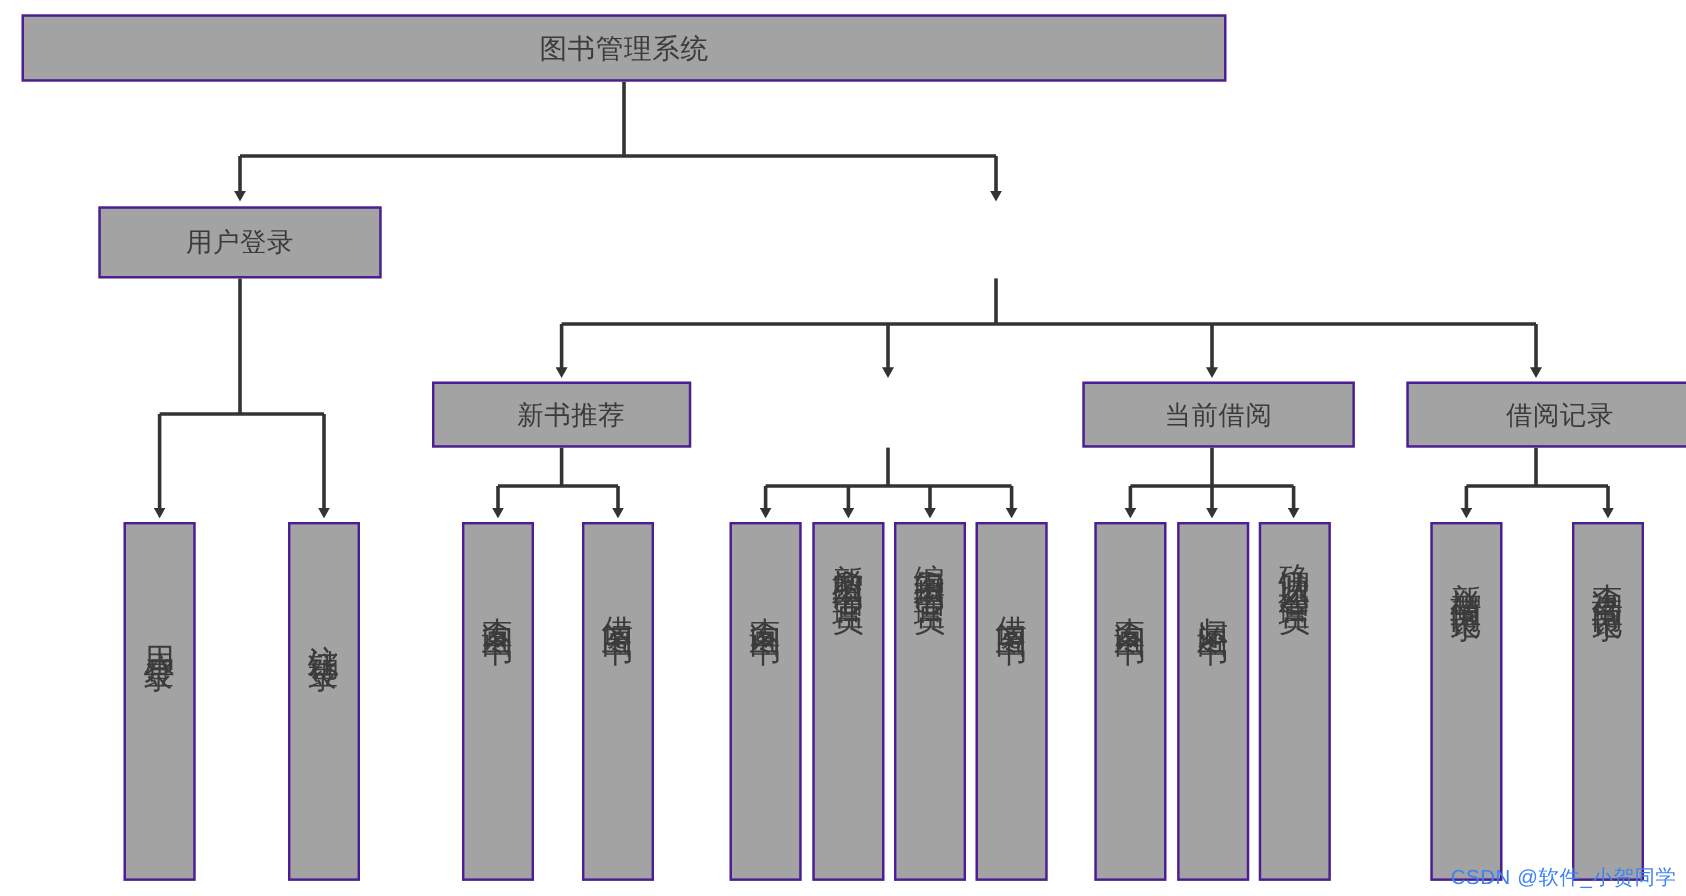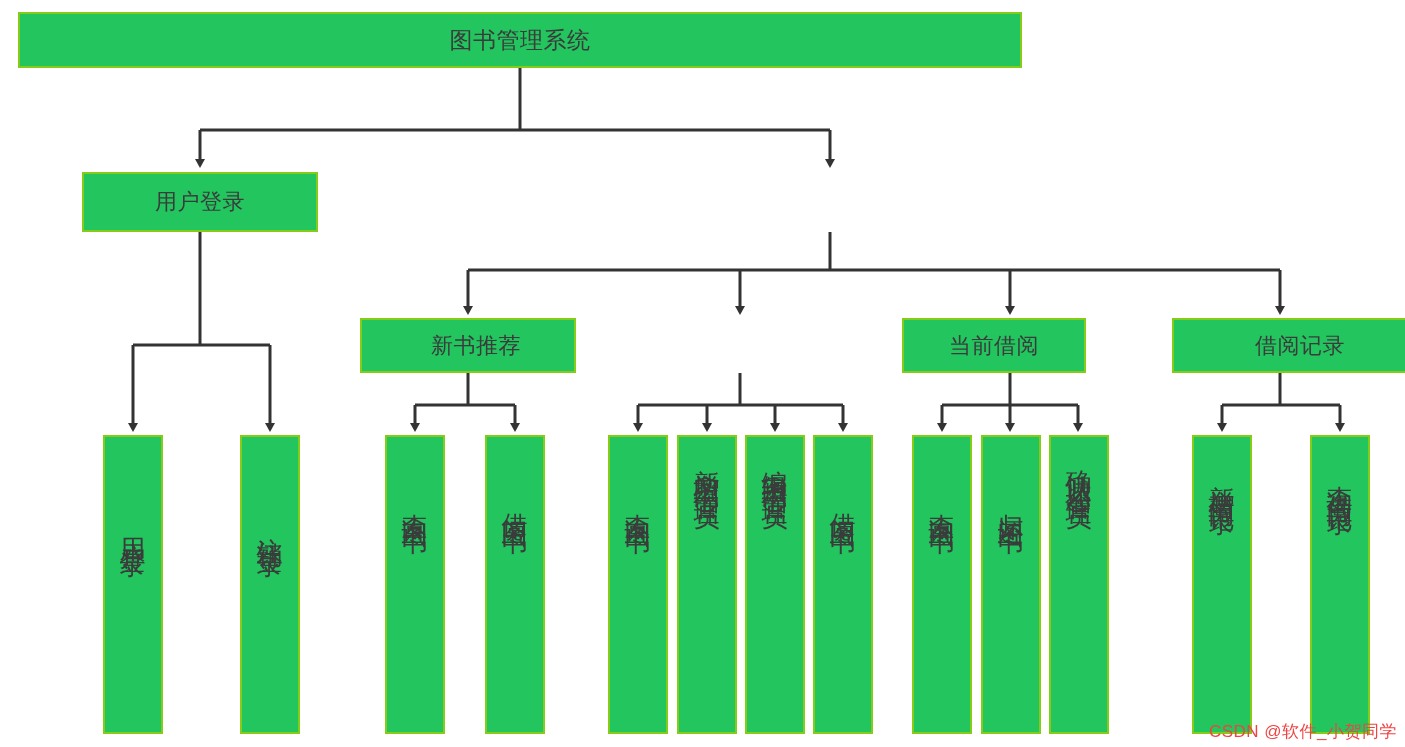--- a/index.html
+++ b/index.html
@@ -21,22 +21,22 @@
     position: absolute;
     left: 0;
     top: 0;
     width: 1405px;
     height: 747px;
     pointer-events: none;
   }
   .node {
     position: absolute;
     box-sizing: border-box;
-    border: 2px solid #84cc16;
-    background: #22c55e;
+    border: 2px solid #4c1d95;
+    background: #a3a3a3;
     display: flex;
     align-items: center;
     justify-content: center;
     color: #3b3b3b;
   }
   .node-label {
     display: block;
     text-align: center;
     line-height: 1.08;
     color: #3b3b3b;
@@ -72,21 +72,21 @@
     padding-top: 48px;
   }
   .node.vert.tall .node-label {
     padding-top: 4px;
   }
   .watermark {
     position: absolute;
     right: 8px;
     bottom: 4px;
     font-size: 17px;
-    color: #ef4444;
+    color: #3b82f6;
     white-space: nowrap;
     letter-spacing: 0.5px;
   }
 </style>
 </head>
 <body>
 
 <div id="canvas">
 
   <svg class="connectors" viewBox="0 0 1405 747">
@@ -146,21 +146,21 @@
   <div class="node horiz" style="left:82px; top:172px; width:236px; height:60px;">
     <span class="node-label">用户登录</span>
   </div>
 
 
   <div class="node horiz" style="left:360px; top:318px; width:216px; height:55px;padding-left:16px;">
     <span class="node-label">新书推荐</span>
   </div>
 
 
-  <div class="node horiz" style="left:902px; top:318px; width:184px; height:55px;justify-content:center;">
+  <div class="node horiz" style="left:902px; top:318px; width:227px; height:55px;justify-content:center;">
     <span class="node-label">当前借阅</span>
   </div>
 
   <div class="node horiz" style="left:1172px; top:318px; width:256px; height:55px;justify-content:center;">
     <span class="node-label">借阅记录</span>
   </div>
 
   <div class="node vert mid" style="left:103px; top:435px; width:60px; height:299px;">
     <span class="node-label">用户登录</span>
   </div>

